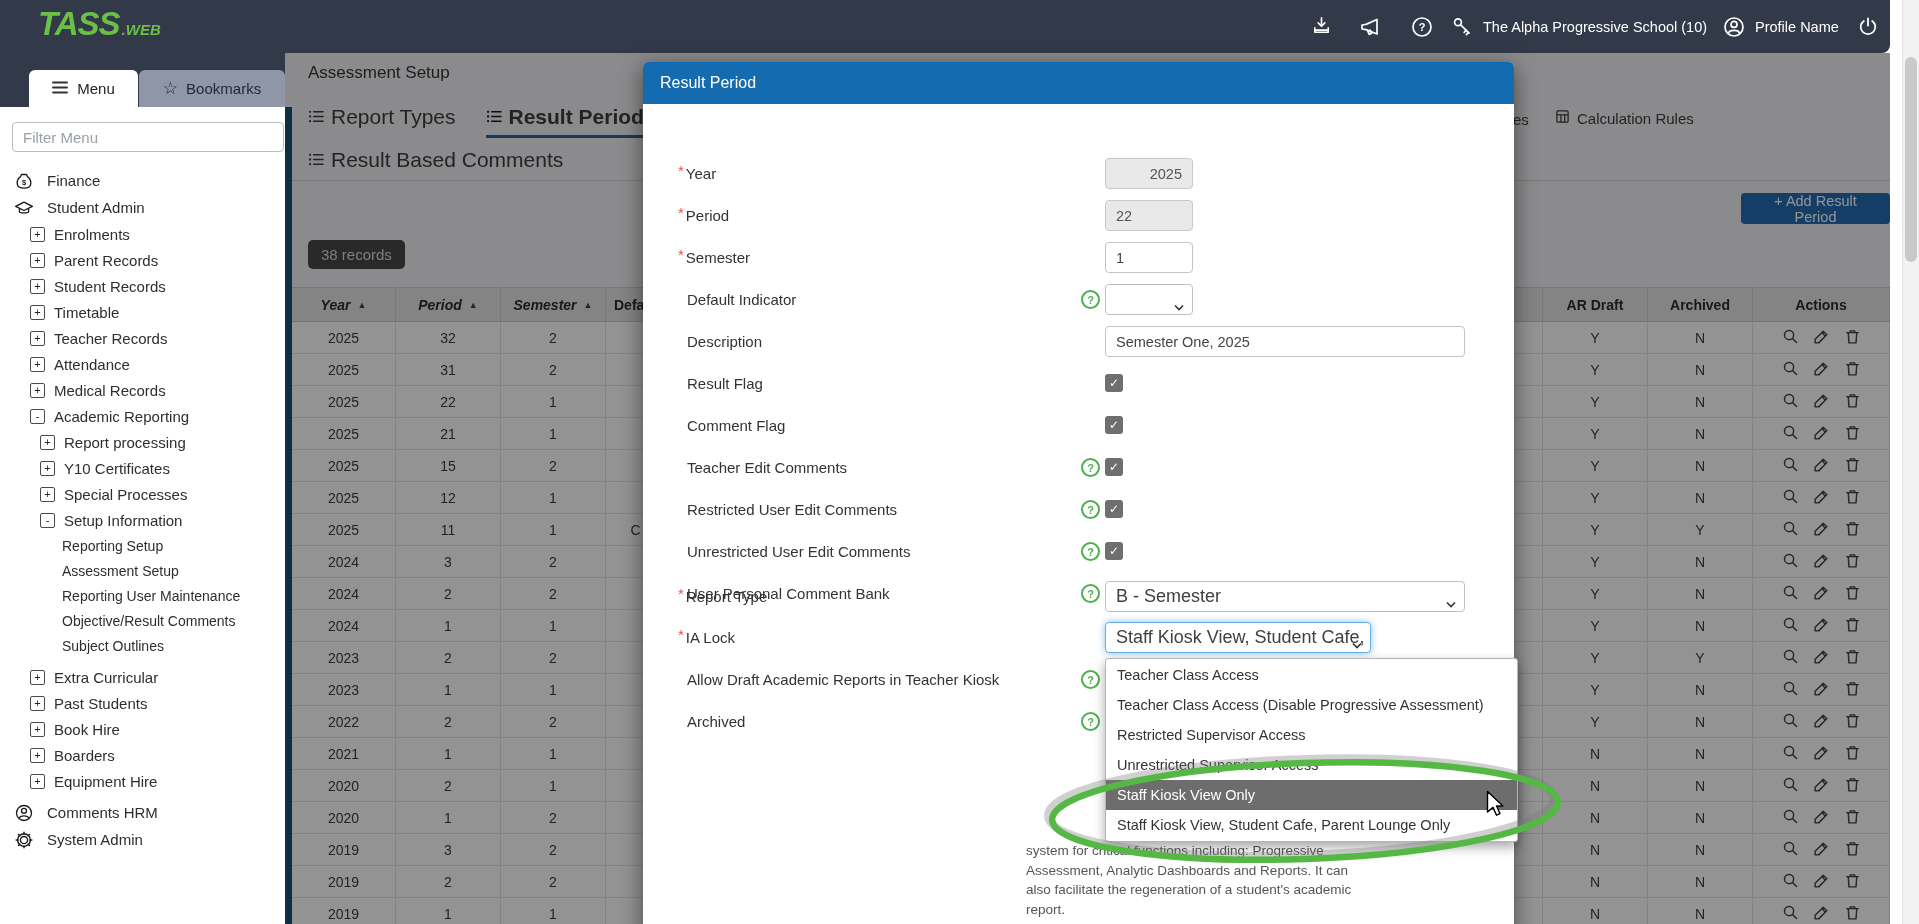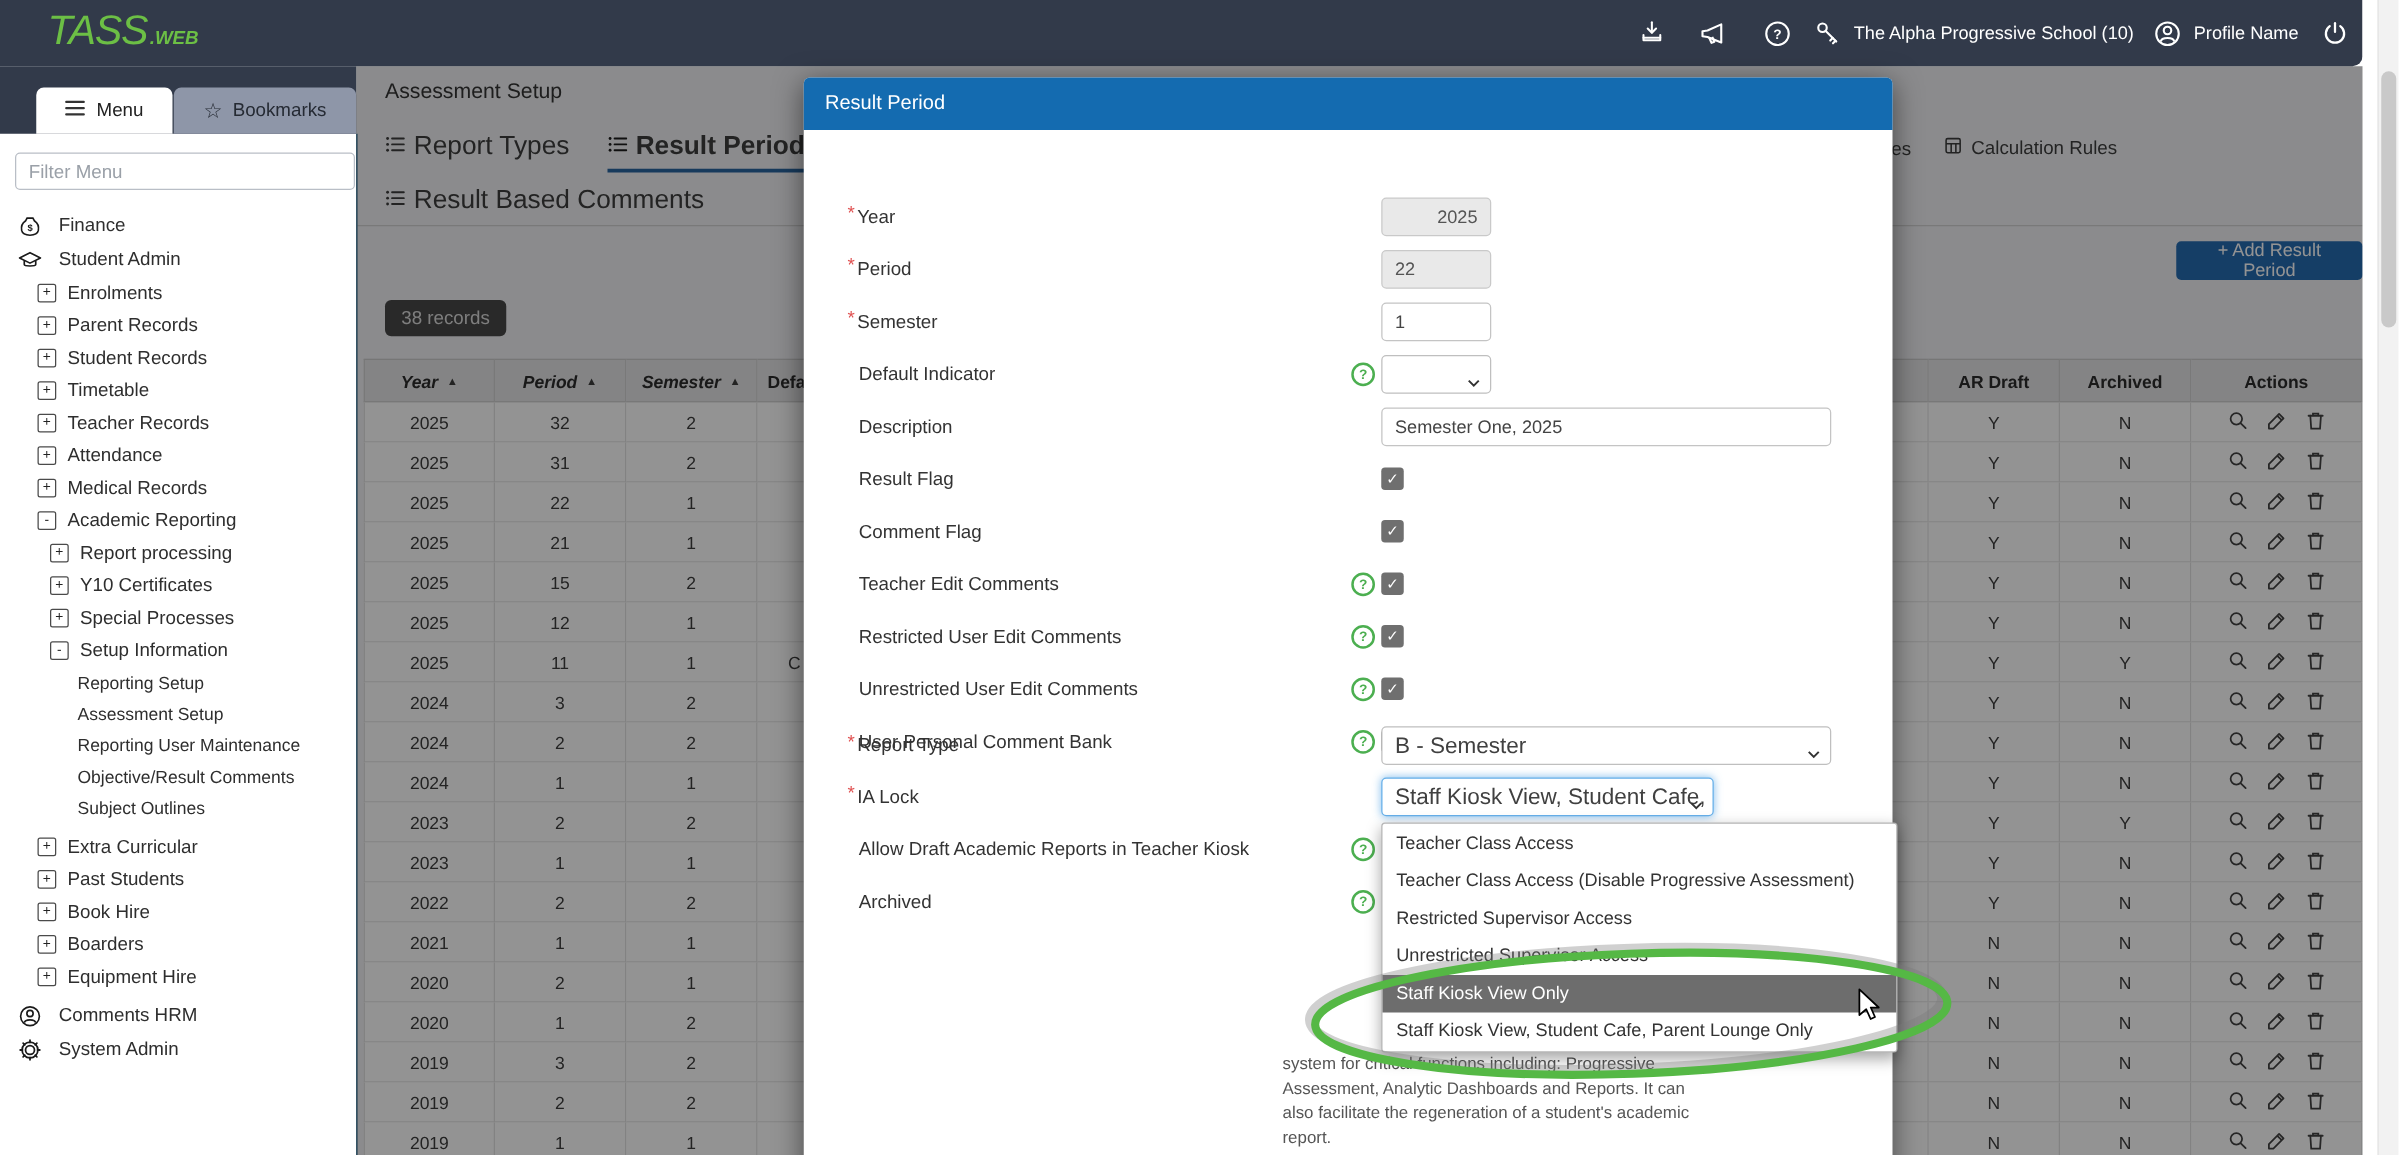--- a/index.html
+++ b/index.html
@@ -4,36 +4,36 @@
 <style>
   html,body{margin:0;padding:0;background:#fff;}
   #app{position:relative;width:1919px;height:924px;overflow:hidden;
        font-family:"Liberation Sans","DejaVu Sans",sans-serif;background:#fff;}
 
   
   .topbar{position:absolute;left:0;top:0;width:1890px;height:53px;background:#323a4a;
           border-radius:0 0 8px 0;z-index:5;}
   .sidebar-head{position:absolute;left:0;top:53px;width:285px;height:54px;background:#323a4a;z-index:5;}
   .logo{position:absolute;left:38px;top:5px;color:#6cbf45;z-index:6;}
-  .logo-main{font-size:33px;font-weight:normal;font-style:italic;letter-spacing:-1px;margin-top:40px;}
+  .logo-main{font-size:33px;font-weight:bold;font-style:italic;letter-spacing:-1px;margin-top:40px;}
   .logo-sub{font-size:15px;font-weight:bold;font-style:italic;margin-left:2px;}
   .hitem{position:absolute;top:0;height:53px;display:flex;align-items:center;gap:9px;color:#fff;
          font-size:14.5px;z-index:6;}
   .hitem svg{display:block;}
 
   
   .tab-menu{position:absolute;left:29px;top:70px;width:109px;height:37px;background:#fff;
             border-radius:6px 6px 0 0;display:flex;align-items:center;justify-content:center;gap:9px;
             font-size:15px;color:#222;z-index:6;}
   .tab-bookmarks{position:absolute;left:139px;top:70px;width:146px;height:37px;background:#8e96a8;
             border-radius:6px 6px 0 0;display:flex;align-items:center;justify-content:center;gap:8px;
             font-size:15px;color:#252a33;z-index:6;}
   .star{font-size:17px;line-height:1;}
   .sidebar{position:absolute;left:0;top:107px;width:285px;height:817px;background:#fff;
-           border-right:1px solid #0c4a6e;z-index:4;}
+           border-right:7px solid #0c4a6e;z-index:4;}
   .filter{position:absolute;left:12px;top:15px;width:250px;height:28px;border:1px solid #b9bec6;
           border-radius:4px;padding:0 10px;font-size:15px;color:#333;outline:none;
           font-family:"Liberation Sans","DejaVu Sans",sans-serif;}
   .filter::placeholder{color:#9aa0a8;}
   .tree{position:absolute;left:0;top:60px;width:285px;}
   .trow{display:flex;align-items:center;height:26px;font-size:15px;color:#2e2e2e;cursor:default;}
   .trow.l0{padding-left:14px;height:27px;}
   .trow.l0 .nicon{width:20px;height:20px;margin-right:13px;}
   .group-l1 .trow{padding-left:30px;}
   .group-l2 .trow{padding-left:40px;}

